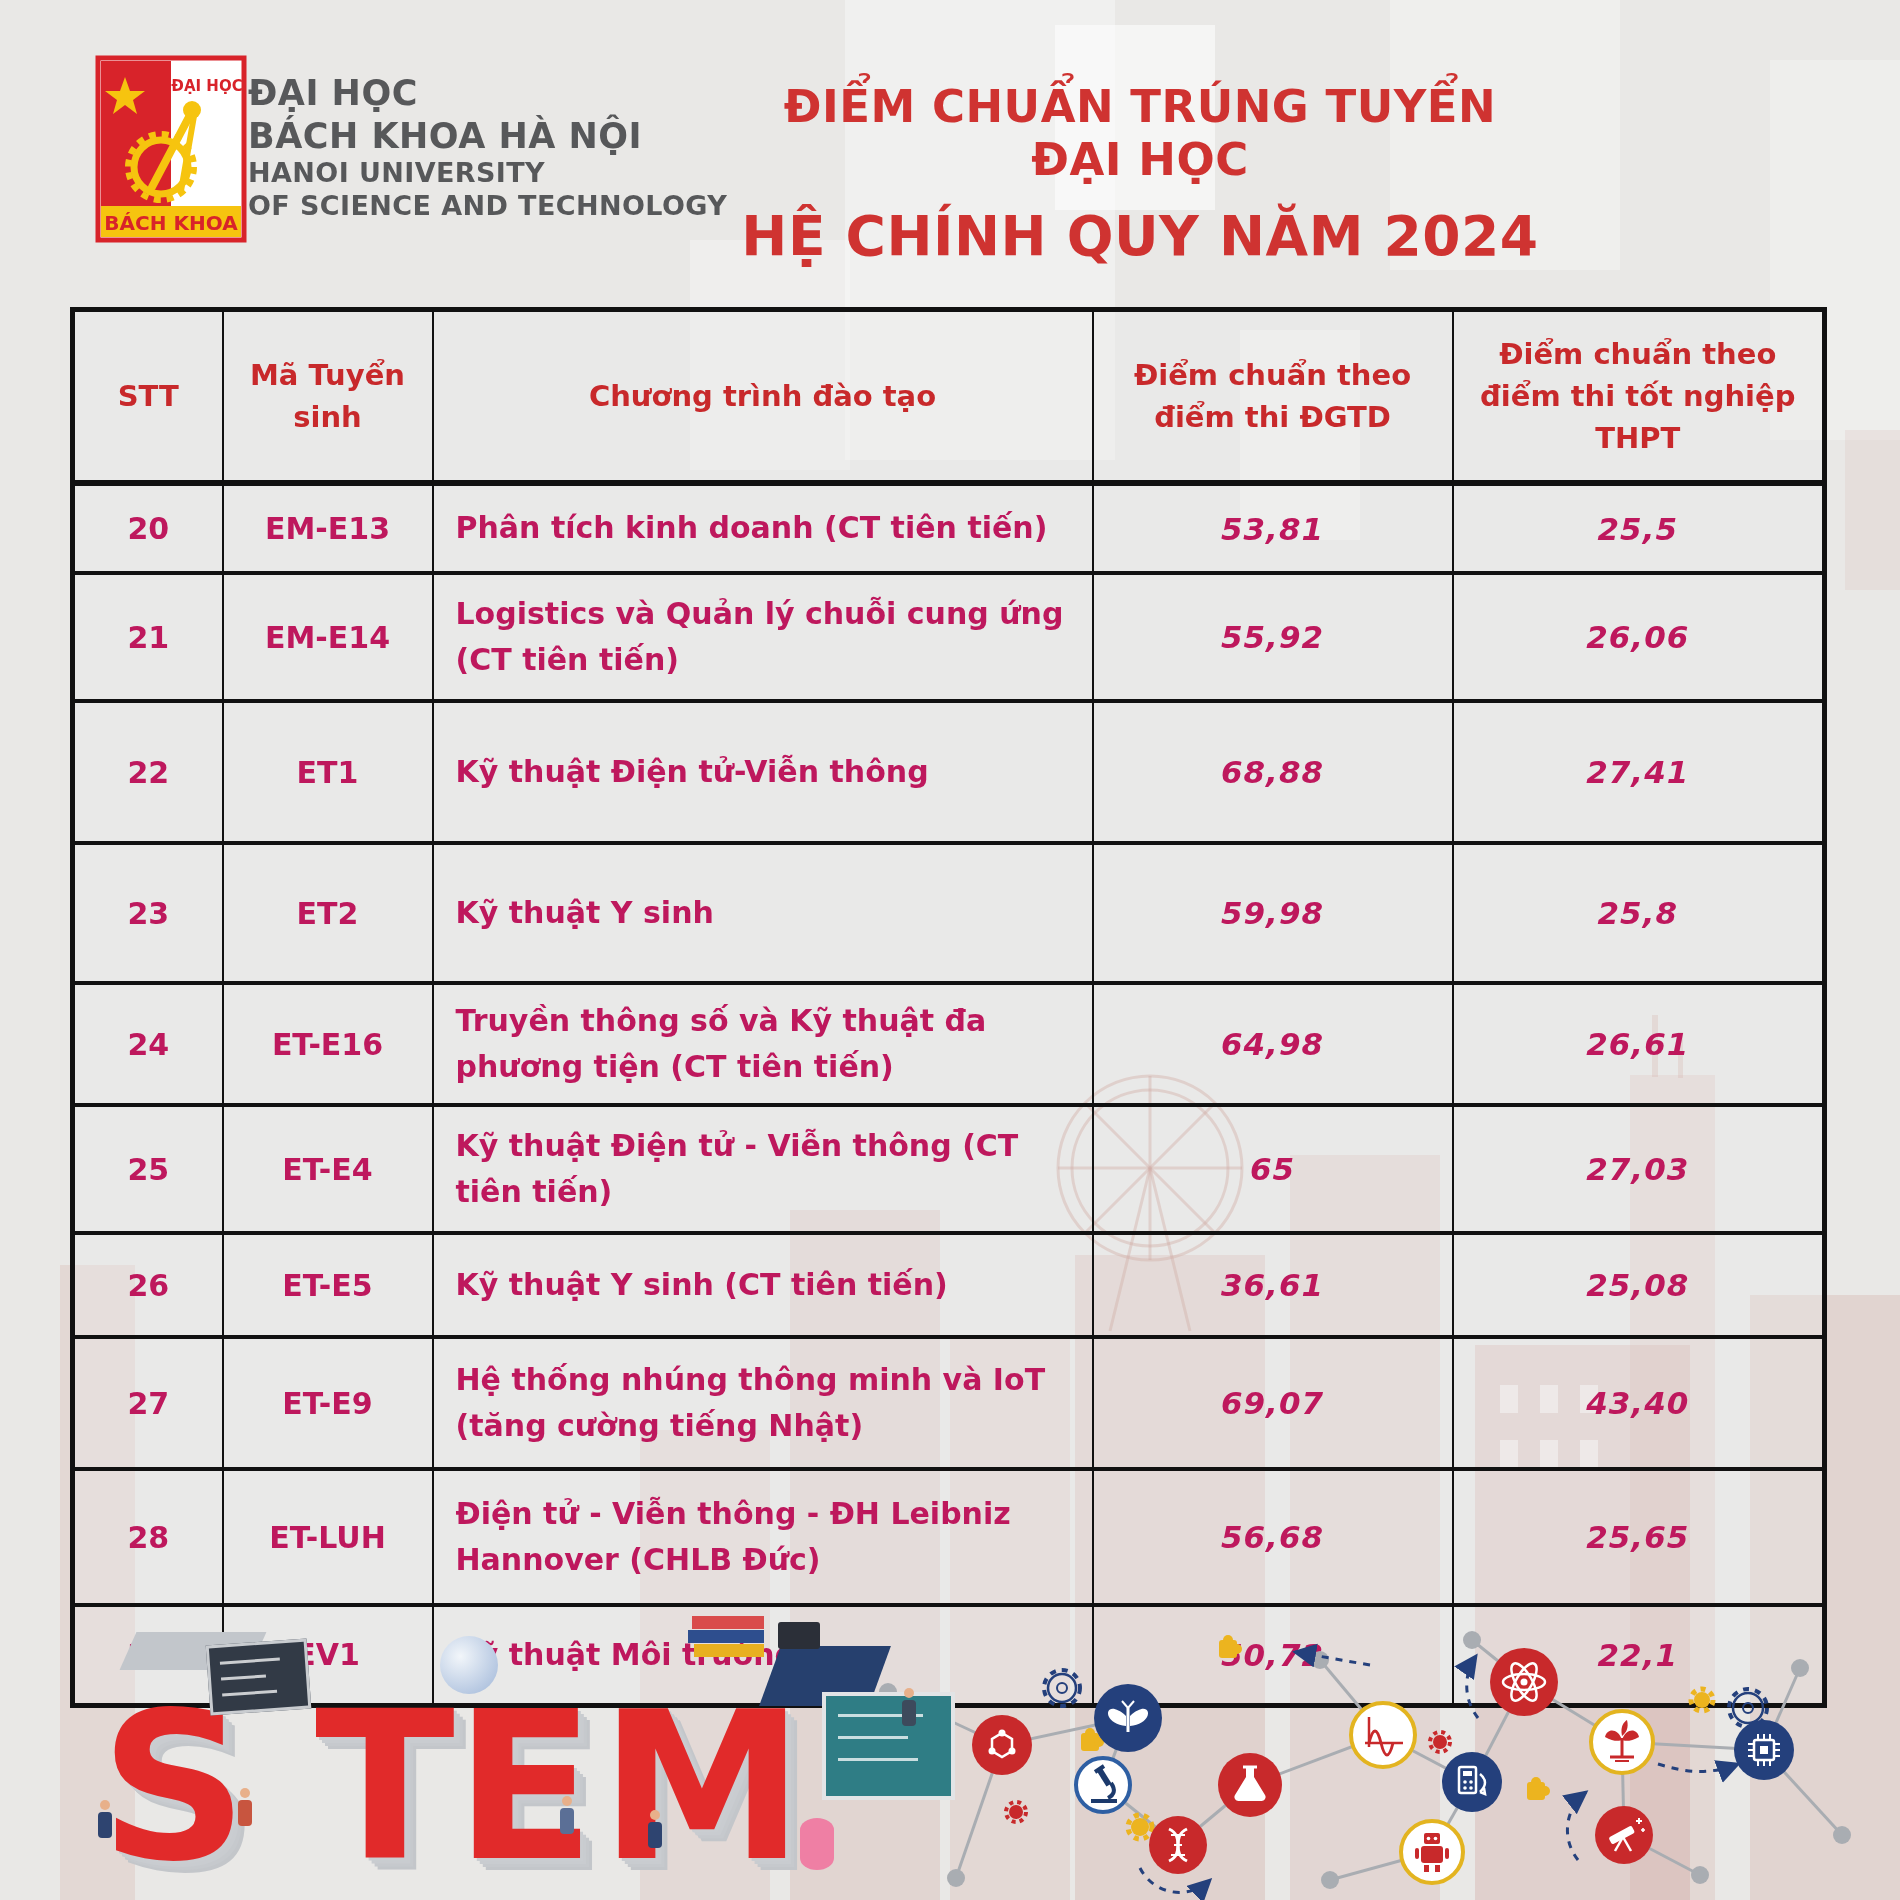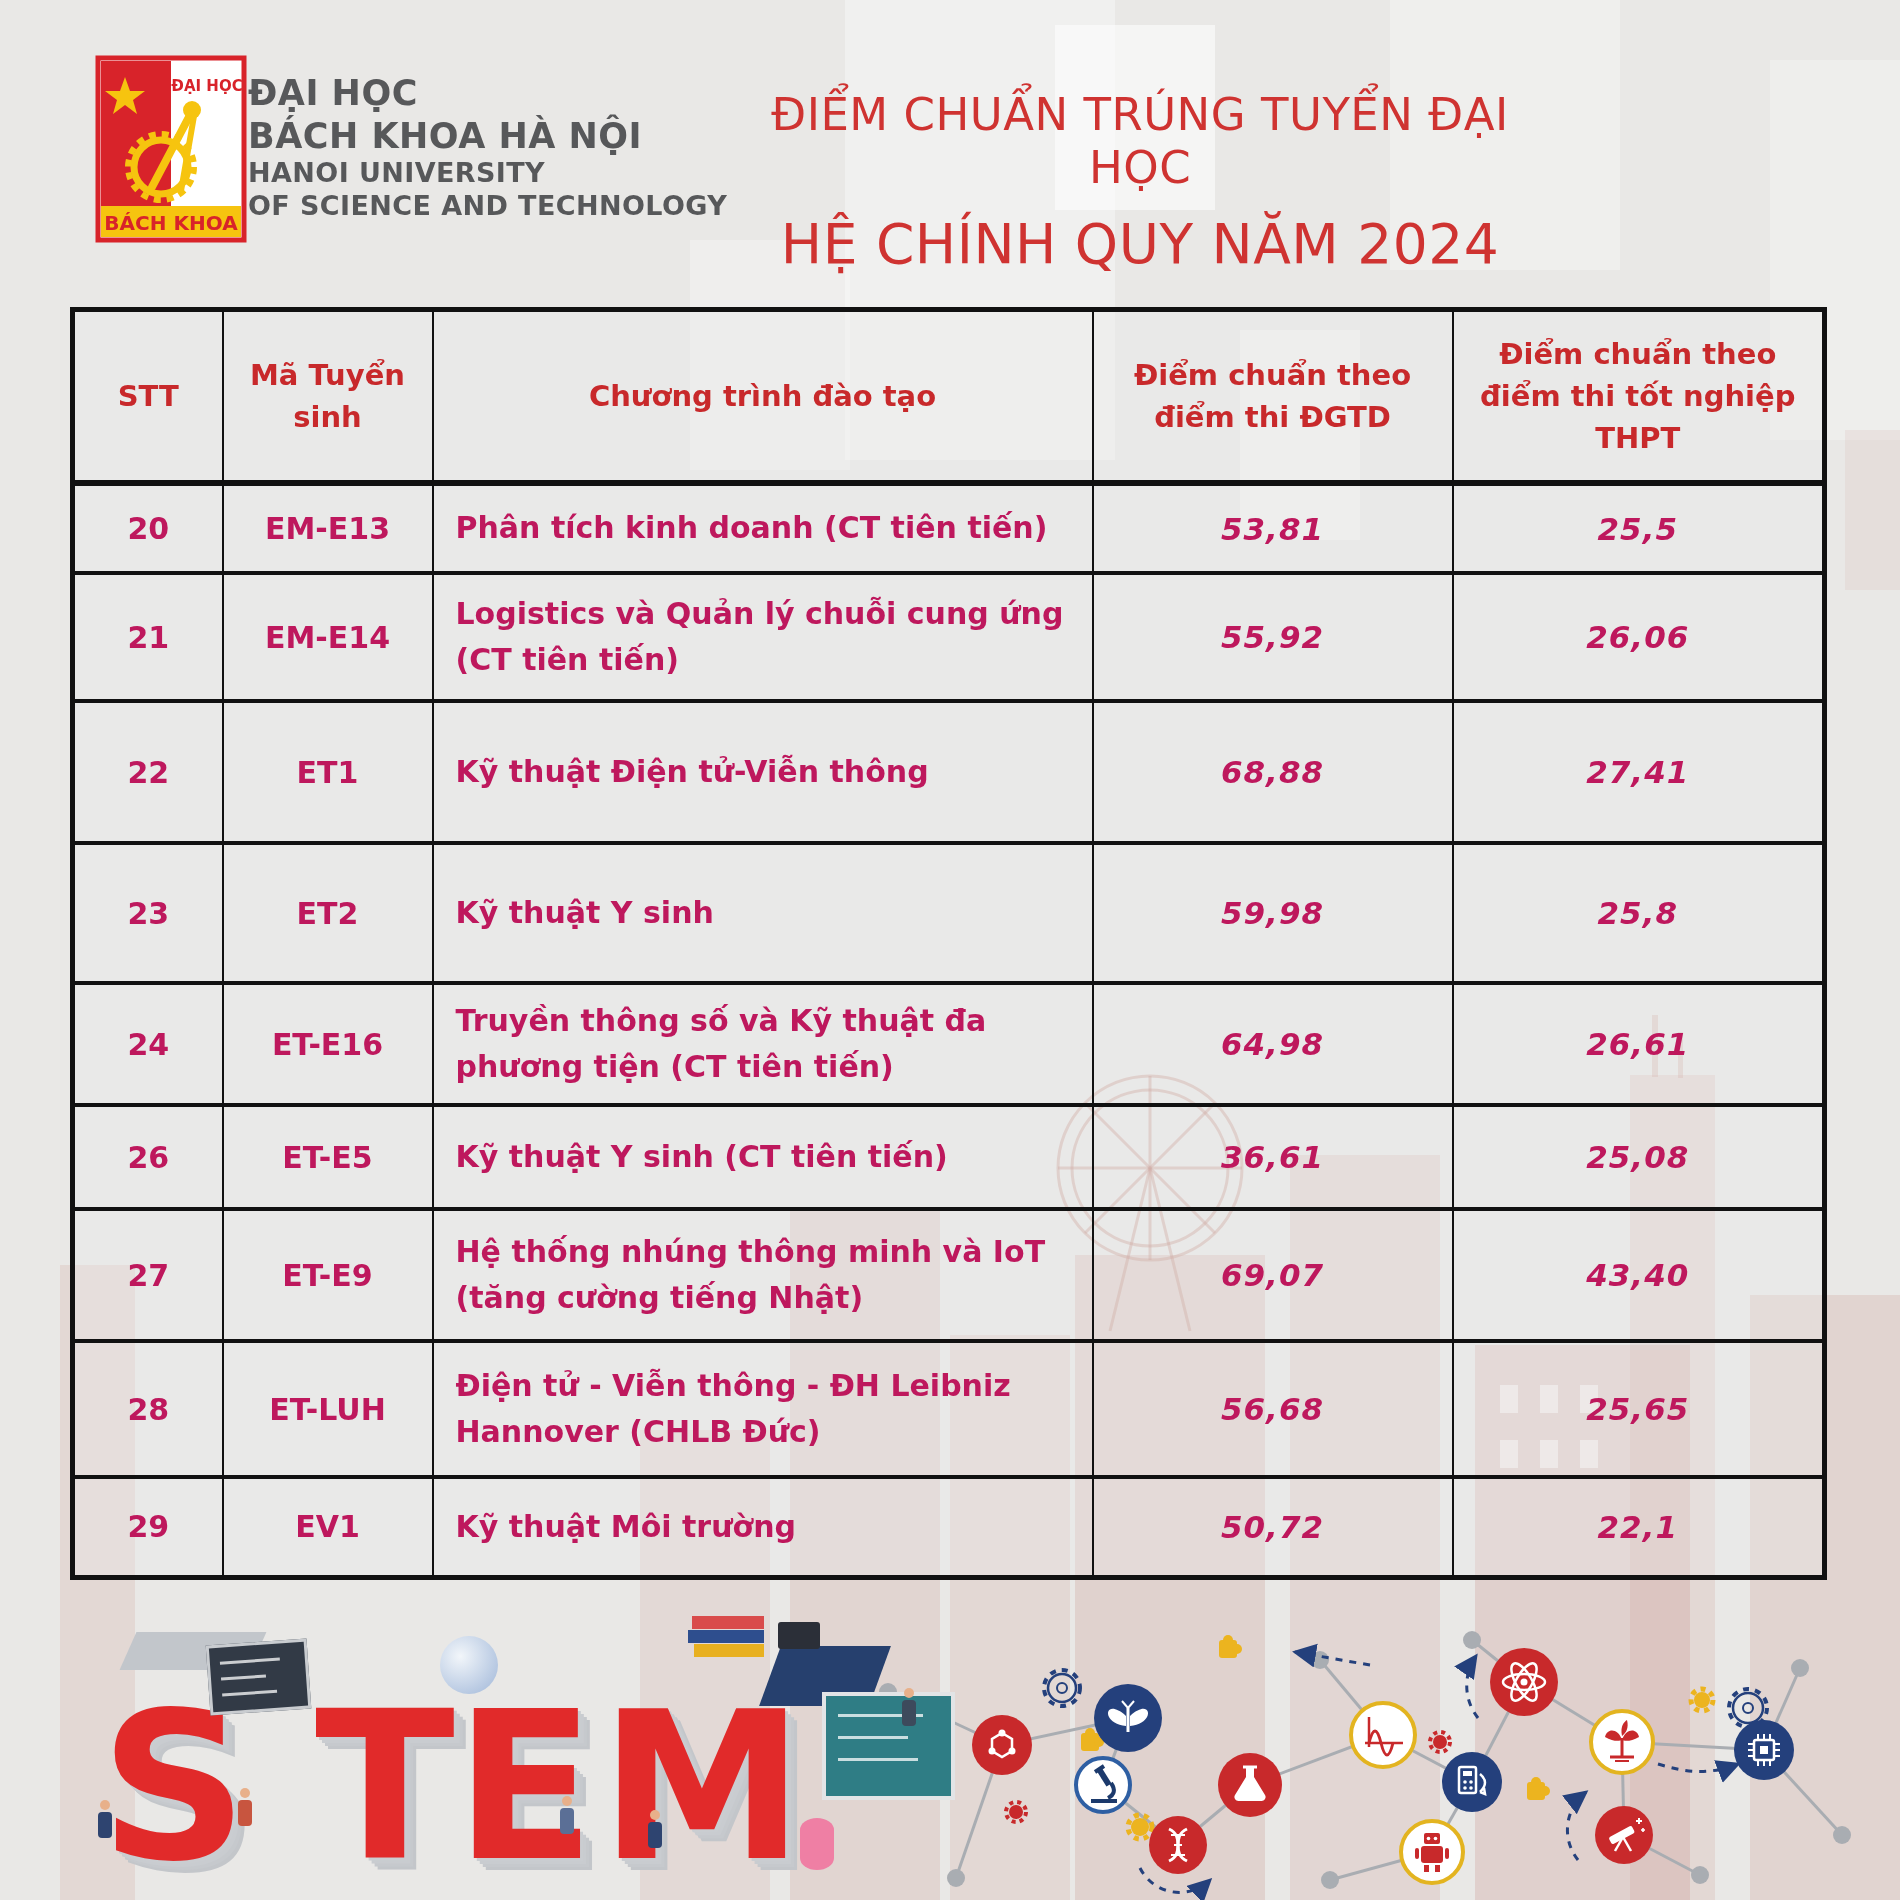--- a/index.html
+++ b/index.html
@@ -7,22 +7,22 @@
        background:#e9e8e6;font-family:"DejaVu Sans",sans-serif;}
   
   .bg-layer{position:absolute;inset:0;z-index:0;}
   .bg-sq{position:absolute;}
   .bg-city div{position:absolute;}
   
   .logo{position:absolute;left:95px;top:55px;width:152px;height:188px;z-index:2;}
   .uni-name{position:absolute;left:248px;top:72px;z-index:2;color:#57585a;line-height:1.22;}
   .uni-name .l1,.uni-name .l2{font-size:35px;font-weight:800;letter-spacing:.5px;}
   .uni-name .l3,.uni-name .l4{font-size:27px;font-weight:600;letter-spacing:.4px;}
-  .title-block{position:absolute;left:740px;top:88px;width:800px;text-align:center;z-index:2;
-               color:#cf3331;font-weight:400;}
+  .title-block{position:absolute;left:740px;top:80px;width:800px;text-align:center;z-index:2;
+               color:#cf3331;font-weight:700;}
   .title-block .t1{font-size:45px;letter-spacing:.5px;}
   .title-block .t2{font-size:55px;margin-top:18px;letter-spacing:.5px;}
   
   table.scores{position:absolute;left:70px;top:307px;width:1752px;z-index:1;
                border-collapse:collapse;table-layout:fixed;background:rgba(235,235,234,.35);}
   table.scores th,table.scores td{border-left:2.5px solid #111;border-right:2.5px solid #111;
                border-top:4px solid #111;border-bottom:4px solid #111;vertical-align:middle;}
   table.scores{border:5px solid #111;}
   thead th{height:168px;color:#c8292b;font-size:29px;font-weight:800;line-height:1.45;
            border-bottom-width:6px !important;padding:0 14px;}
@@ -169,20 +169,27 @@
   </tr>
 
   <tr class="data-row" style="height: 122px;">
     <td class="c-stt">24</td>
     <td class="c-code">ET-E16</td>
     <td class="c-program">Truyền thông số và Kỹ thuật đa phương tiện (CT tiên tiến)</td>
     <td class="c-dgtd">64,98</td>
     <td class="c-thpt">26,61</td>
   </tr>
 
+  <tr class="data-row" style="height: 128px;">
+    <td class="c-stt">25</td>
+    <td class="c-code">ET-E4</td>
+    <td class="c-program">Kỹ thuật Điện tử - Viễn thông (CT tiên tiến)</td>
+    <td class="c-dgtd">65</td>
+    <td class="c-thpt">27,03</td>
+  </tr>
 
   <tr class="data-row" style="height: 104px;">
     <td class="c-stt">26</td>
     <td class="c-code">ET-E5</td>
     <td class="c-program">Kỹ thuật Y sinh (CT tiên tiến)</td>
     <td class="c-dgtd">36,61</td>
     <td class="c-thpt">25,08</td>
   </tr>
 
   <tr class="data-row" style="height: 132px;">

